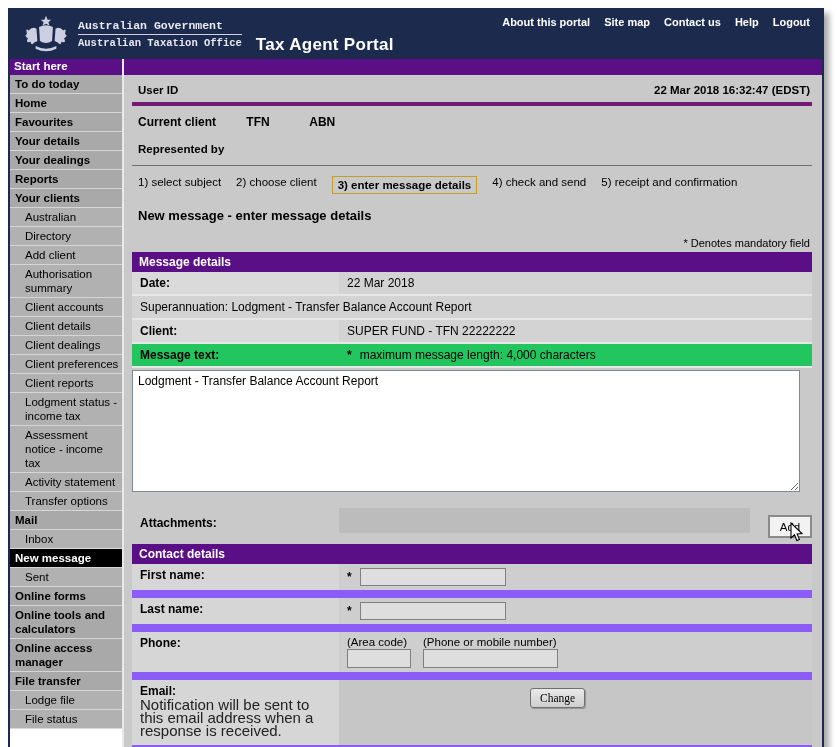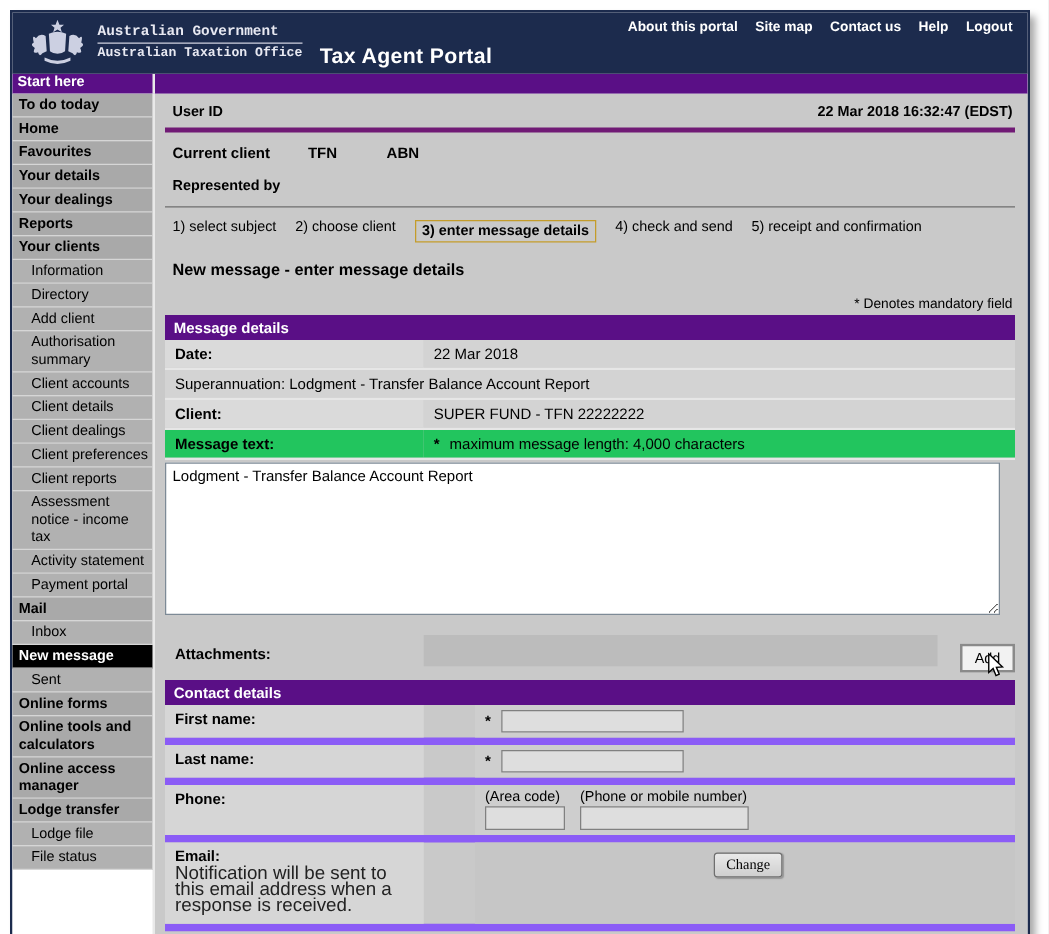--- a/index.html
+++ b/index.html
@@ -164,21 +164,21 @@
     font-family: "Liberation Sans", sans-serif;
     cursor: pointer;
   }
   .cursor-icon {
     position: absolute;
     left: 20px;
     top: 5px;
     pointer-events: none;
     z-index: 5;
   }
-  .contact-row { display: flex; border-bottom: 6px solid #8b5cf6; gap: 41px; }
+  .contact-row { display: flex; border-bottom: 8px solid #8b5cf6; }
   .contact-row .label-cell { background: #d6d6d6; }
   .contact-row .value-cell { background: #cecece; }
   .text-input {
     width: 146px;
     height: 18px;
     border: 1px solid #808080;
     background: #dedede;
     font-family: "Liberation Sans", sans-serif;
     font-size: 12px;
     padding: 1px 3px;
@@ -249,40 +249,41 @@
   <div class="body-row">
 
     <div class="sidebar">
       <div class="nav-item nav-top">To do today</div>
       <div class="nav-item nav-top">Home</div>
       <div class="nav-item nav-top">Favourites</div>
       <div class="nav-item nav-top">Your details</div>
       <div class="nav-item nav-top">Your dealings</div>
       <div class="nav-item nav-top">Reports</div>
       <div class="nav-item nav-top">Your clients</div>
-      <div class="nav-item nav-sub">Information</div>
+      <div class="nav-item nav-sub">Australian</div>
       <div class="nav-item nav-sub">Directory</div>
       <div class="nav-item nav-sub">Add client</div>
       <div class="nav-item nav-sub">Authorisation summary</div>
       <div class="nav-item nav-sub">Client accounts</div>
       <div class="nav-item nav-sub">Client details</div>
       <div class="nav-item nav-sub">Client dealings</div>
       <div class="nav-item nav-sub">Client preferences</div>
       <div class="nav-item nav-sub">Client reports</div>
+      <div class="nav-item nav-sub">Lodgment status - income tax</div>
       <div class="nav-item nav-sub">Assessment notice - income tax</div>
       <div class="nav-item nav-sub">Activity statement</div>
-      <div class="nav-item nav-sub">Payment portal</div>
+      <div class="nav-item nav-sub">Transfer options</div>
       <div class="nav-item nav-top">Mail</div>
       <div class="nav-item nav-sub">Inbox</div>
       <div class="nav-item nav-selected">New message</div>
       <div class="nav-item nav-sub">Sent</div>
       <div class="nav-item nav-top">Online forms</div>
       <div class="nav-item nav-top">Online tools and calculators</div>
       <div class="nav-item nav-top">Online access manager</div>
-      <div class="nav-item nav-top">Lodge transfer</div>
+      <div class="nav-item nav-top">File transfer</div>
       <div class="nav-item nav-sub">Lodge file</div>
       <div class="nav-item nav-sub">File status</div>
     </div>
 
     <div class="main">
 
       <div class="userbar-row1">
         <span>User ID</span>
         <span>22 Mar 2018 16:32:47 (EDST)</span>
       </div>

